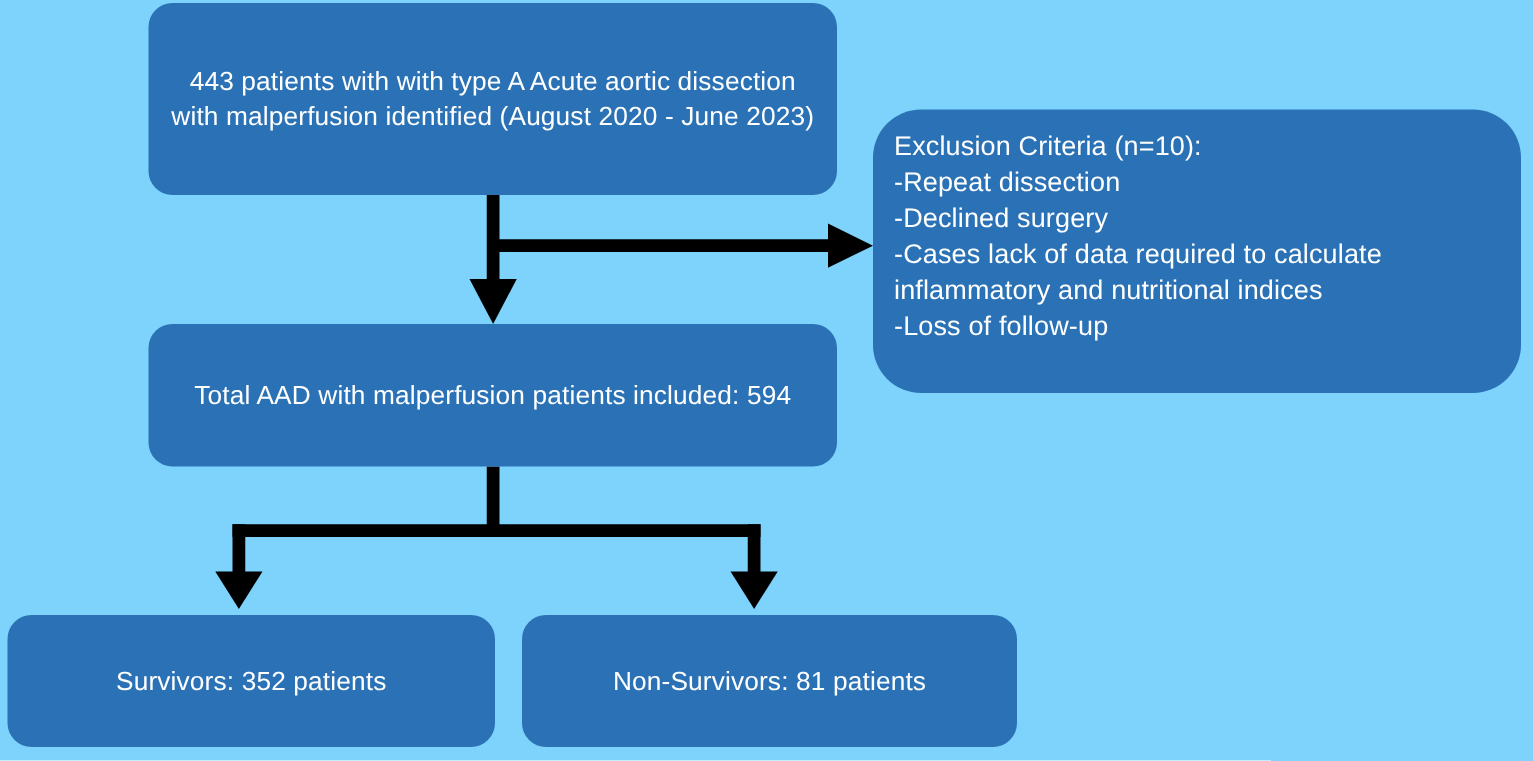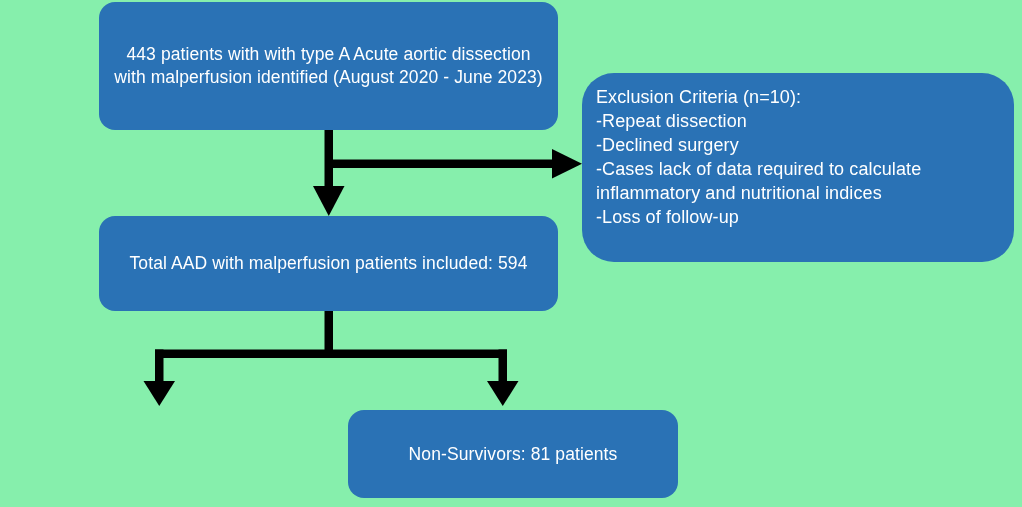--- a/index.html
+++ b/index.html
@@ -9,21 +9,21 @@
     background: #ffffff;
   }
   body {
     font-family: "Liberation Sans", sans-serif;
     -webkit-font-smoothing: antialiased;
   }
   #canvas {
     position: relative;
     width: 1022px;
     height: 507px;
-    background: #86efac;
+    background: #7dd3fc;
     overflow: hidden;
   }
   .node {
     position: absolute;
     box-sizing: border-box;
     background: #2a72b5;
     border-radius: 16px;
     color: #ffffff;
     display: flex;
     align-items: center;
@@ -116,16 +116,17 @@
 
   <div class="node left-align" id="node-exclusion"> Exclusion Criteria (n=10):
 -Repeat dissection
 -Declined surgery
 -Cases lack of data required to calculate
 inflammatory and nutritional indices
 -Loss of follow-up</div>
 
   <div class="node" id="node-included">Total AAD with malperfusion patients included: 594</div>
 
+  <div class="node" id="node-survivors">Survivors: 352 patients</div>
 
   <div class="node" id="node-nonsurvivors">Non-Survivors: 81 patients</div>
 
 </div>
 
 </body></html>

